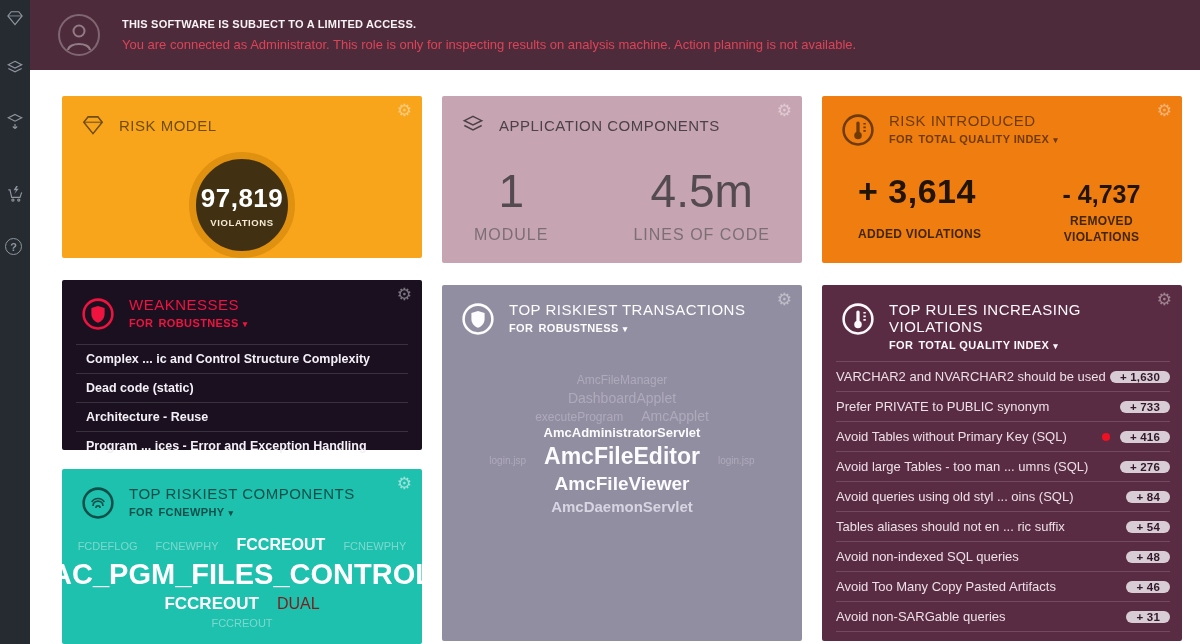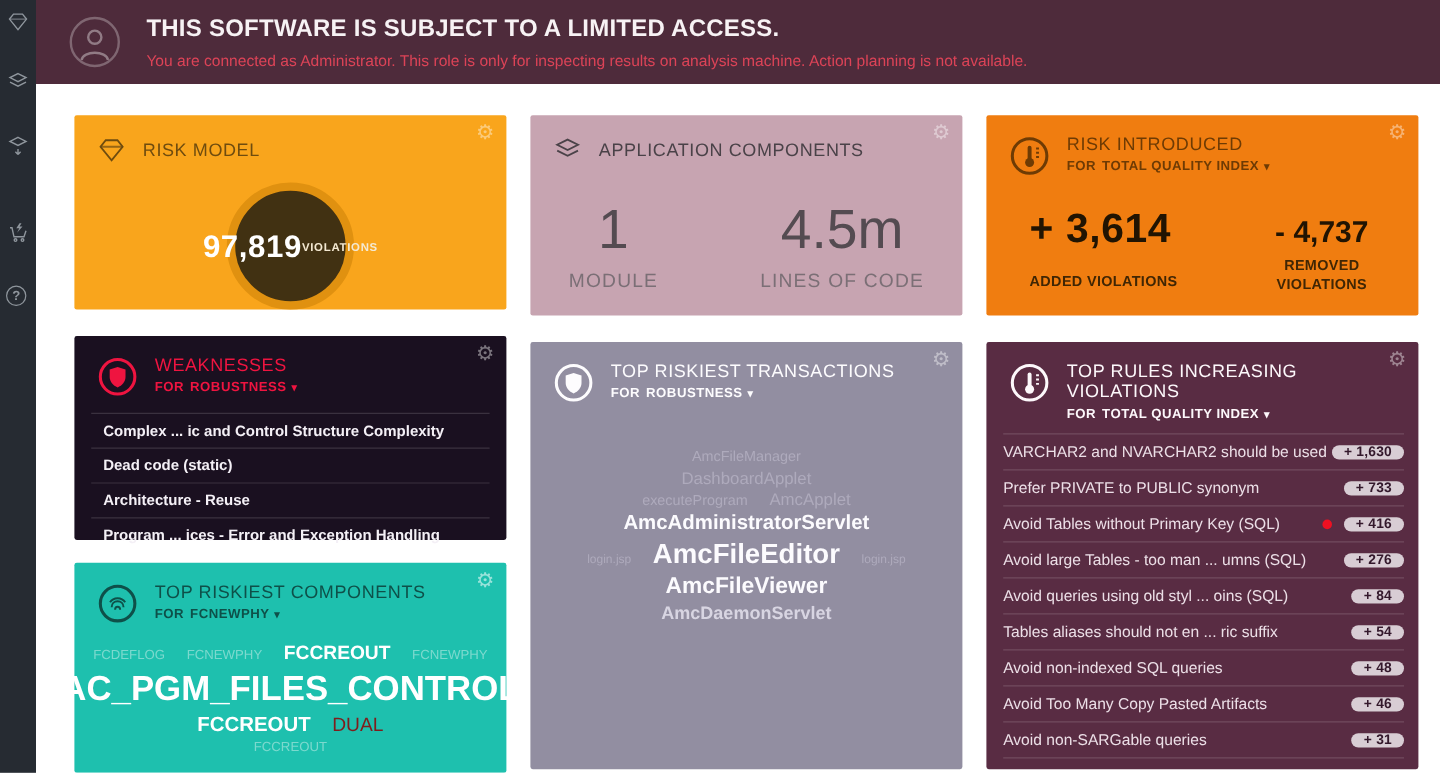--- a/index.html
+++ b/index.html
@@ -15,21 +15,21 @@
   .q-circle { width:17px; height:17px; border:1.5px solid #8f969d; border-radius:50%;
               color:#8f969d; font-size:11px; font-weight:700; display:flex; align-items:center; justify-content:center; }
 
   
   .banner { position:absolute; left:30px; top:0; width:1170px; height:70px; background:#4e2b3b;
             display:flex; align-items:center; padding-left:28px; }
   .avatar { width:42px; height:42px; border:2px solid rgba(255,255,255,.28); border-radius:50%;
             color:rgba(255,255,255,.38); flex:0 0 auto; overflow:hidden; }
   .avatar svg{ width:38px; height:38px; }
   .banner-text { margin-left:22px; }
-  .banner-title { color:#f7f2f4; font-size:20px; font-weight:700; letter-spacing:.2px; }
+  .banner-title { color:#f7f2f4; font-size:11px; font-weight:700; letter-spacing:.2px; }
   .banner-sub { color:#dc4357; font-size:13px; margin-top:7px; }
 
   
   .main { position:absolute; left:30px; top:70px; width:1170px; height:574px; background:#fff;
           overflow:hidden; padding:26px 18px 0 32px; display:flex; gap:20px; }
   .col { display:flex; flex-direction:column; width:360px; flex:0 0 360px; }
 
   .card { position:relative; width:360px; border-radius:2px; }
   .gear { position:absolute; top:6px; right:10px; font-size:17px; line-height:1;
           color:rgba(255,255,255,.42); cursor:pointer; }
@@ -38,21 +38,21 @@
   .hdr.center { align-items:center; }
   .hdr-icon svg { display:block; }
   .ttl { font-size:15px; letter-spacing:.5px; }
   .sub { font-size:11px; font-weight:700; letter-spacing:.4px; margin-top:4px; cursor:pointer; }
   .sub .for { margin-right:5px; }
   .caret { font-size:9px; margin-left:4px; }
 
   
   .card-risk { background:#f9a51c; height:167px; color:#6f4c0f; }
   .stat-circle { width:106px; height:106px; border-radius:50%; background:#413112;
-                 border:7px solid #e09110; margin:14px auto 0; display:flex; flex-direction:row;
+                 border:7px solid #e09110; margin:14px auto 0; display:flex; flex-direction:column;
                  align-items:center; justify-content:center; }
   .violations-num { color:#fff; font-size:26px; font-weight:700; letter-spacing:.5px; }
   .violations-lbl { color:#f4e9d2; font-size:9.5px; font-weight:700; letter-spacing:.6px; margin-top:3px; }
 
   
   .card-app { background:#c7a4b1; height:167px; color:#4a4248; }
   .app-stats { display:flex; justify-content:center; gap:85px; text-align:center; margin-top:26px; }
   .app-num { font-size:46px; font-weight:400; color:#544b51; }
   .app-lbl { font-size:16px; color:#7b6f76; letter-spacing:1px; margin-top:8px; }
 
@@ -282,21 +282,21 @@
             <span class="cw faint" style="font-size: 12px;">AmcFileManager</span>
           </div>
           <div class="cloud-row">
             <span class="cw faint" style="font-size: 14px;">DashboardApplet</span>
           </div>
           <div class="cloud-row">
             <span class="cw faint" style="font-size: 12px;">executeProgram</span>
             <span class="cw faint" style="font-size: 14px;">AmcApplet</span>
           </div>
           <div class="cloud-row">
-            <span class="cw bold" style="font-size: 17px;">AmcAdministratorServlet</span>
+            <span class="cw bold" style="font-size: 13px;">AmcAdministratorServlet</span>
           </div>
           <div class="cloud-row">
             <span class="cw faint" style="font-size: 10px;">login.jsp</span>
             <span class="cw bold" style="font-size: 23px;">AmcFileEditor</span>
             <span class="cw faint" style="font-size: 10px;">login.jsp</span>
           </div>
           <div class="cloud-row">
             <span class="cw bold" style="font-size: 19px;">AmcFileViewer</span>
           </div>
           <div class="cloud-row">

